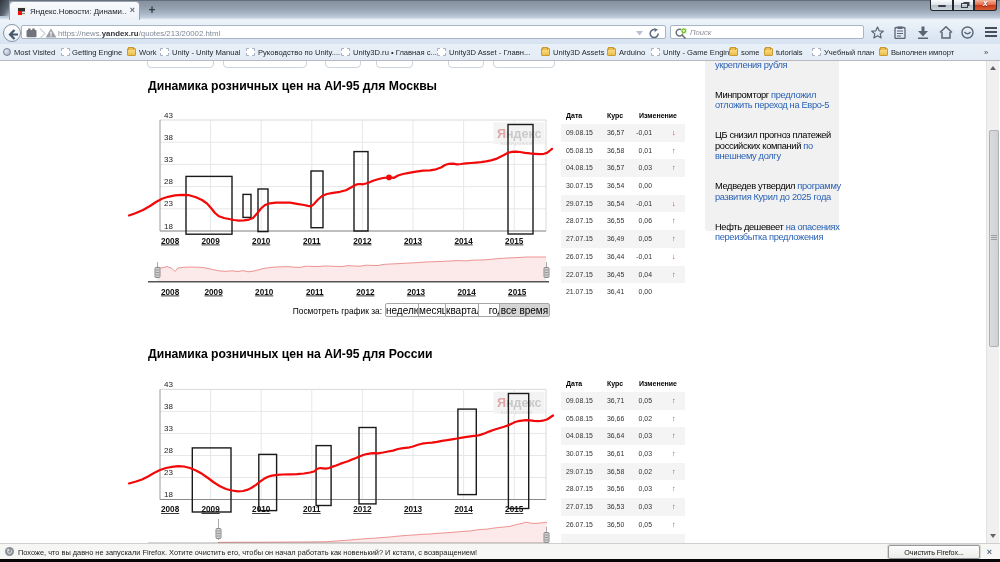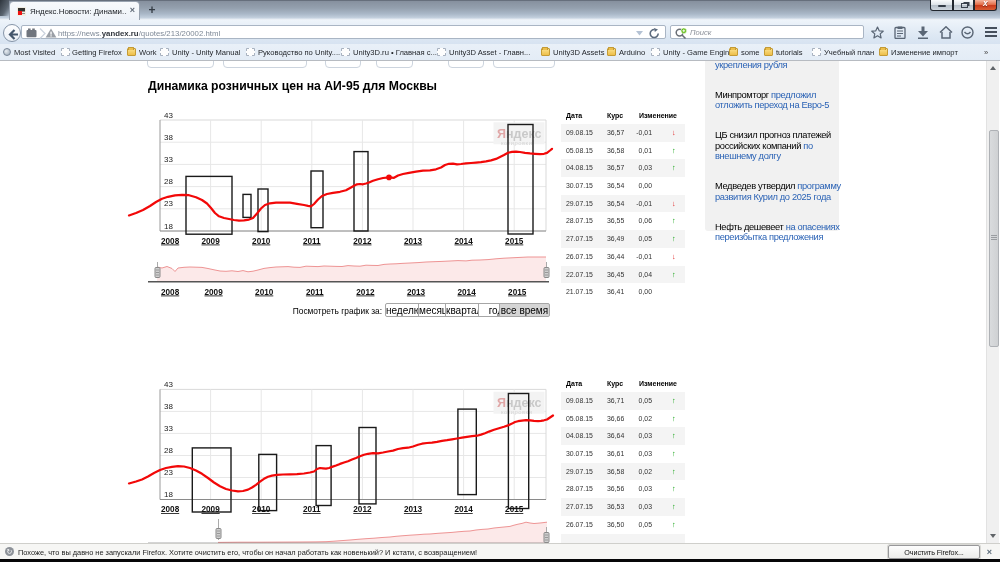--- a/index.html
+++ b/index.html
@@ -171,21 +171,21 @@
       <path d="M3.5,6 Q6.5,9.5 9.5,6" fill="none" stroke="#5a6675" stroke-width="1.4"></path>
     </svg>
  <svg class="nicon" style="left:984px" width="14" height="12" viewBox="0 0 14 12">
       <path d="M1,2 L13,2 M1,6 L13,6 M1,10 L13,10" stroke="#454f5c" stroke-width="1.8"></path>
     </svg>
 </div>
 <div id="bookbar">
 <span class="bi big" style="left:3px"></span>
 <span class="bt" style="left:14px">Most Visited</span>
 <span class="bi bip" style="left:61px"></span>
-<span class="bt" style="left:72px">Getting Firefox</span>
+<span class="bt" style="left:72px">Getting Engine</span>
 <span class="bi bif" style="left:127px"></span>
 <span class="bt" style="left:139px">Work</span>
 <span class="bi bip" style="left:160px"></span>
 <span class="bt" style="left:172px">Unity - Unity Manual</span>
 <span class="bi bip" style="left:246px"></span>
 <span class="bt" style="left:258px">Руководство по Unity....</span>
 <span class="bi bip" style="left:341px"></span>
 <span class="bt" style="left:353px">Unity3D.ru • Главная с...</span>
 <span class="bi bip" style="left:437px"></span>
 <span class="bt" style="left:449px">Unity3D Asset - Главн...</span>
@@ -195,31 +195,32 @@
 <span class="bt" style="left:619px">Arduino</span>
 <span class="bi bip" style="left:651px"></span>
 <span class="bt" style="left:663px">Unity - Game Engine</span>
 <span class="bi bif" style="left:729px"></span>
 <span class="bt" style="left:741px">some</span>
 <span class="bi bif" style="left:764px"></span>
 <span class="bt" style="left:776px">tutorials</span>
 <span class="bi bip" style="left:812px"></span>
 <span class="bt" style="left:824px">Учебный план</span>
 <span class="bi bif" style="left:879px"></span>
-<span class="bt" style="left:891px">Изменение импорт</span>
+<span class="bt" style="left:891px">Выполнен импорт</span>
 <span class="bt" style="left:984px;color:#444">»</span>
 </div>
 <div id="content">
 <div class="pbtn" style="left:147px;width:67px"></div>
 <div class="pbtn" style="left:223px;width:84px"></div>
 <div class="pbtn" style="left:325px;width:36px"></div>
 <div class="pbtn" style="left:376px;width:37px"></div>
 <div class="pbtn" style="left:448px;width:36px"></div>
 <div class="pbtn" style="left:493px;width:62px"></div>
 <h1 class="sec" style="top:18px">Динамика розничных цен на АИ-95 для Москвы</h1>
+<h1 class="sec" style="top:286px">Динамика розничных цен на АИ-95 для России</h1>
 <svg class="chart" style="left:125px;top:39px" width="440" height="225" viewBox="0 0 440 225">
 <line x1="35.0" y1="20.0" x2="421.0" y2="20.0" stroke="#d9d9d9" stroke-width="1"></line>
 <line x1="35.0" y1="42.2" x2="421.0" y2="42.2" stroke="#e7e7e7" stroke-width="1"></line>
 <line x1="35.0" y1="64.4" x2="421.0" y2="64.4" stroke="#e7e7e7" stroke-width="1"></line>
 <line x1="35.0" y1="86.6" x2="421.0" y2="86.6" stroke="#e7e7e7" stroke-width="1"></line>
 <line x1="35.0" y1="108.8" x2="421.0" y2="108.8" stroke="#e7e7e7" stroke-width="1"></line>
 <line x1="35.0" y1="131.0" x2="421.0" y2="131.0" stroke="#e7e7e7" stroke-width="1"></line>
 <line x1="85.6" y1="20.0" x2="85.6" y2="131.0" stroke="#e7e7e7" stroke-width="1"></line>
 <line x1="136.2" y1="20.0" x2="136.2" y2="131.0" stroke="#e7e7e7" stroke-width="1"></line>
 <line x1="186.8" y1="20.0" x2="186.8" y2="131.0" stroke="#e7e7e7" stroke-width="1"></line>

